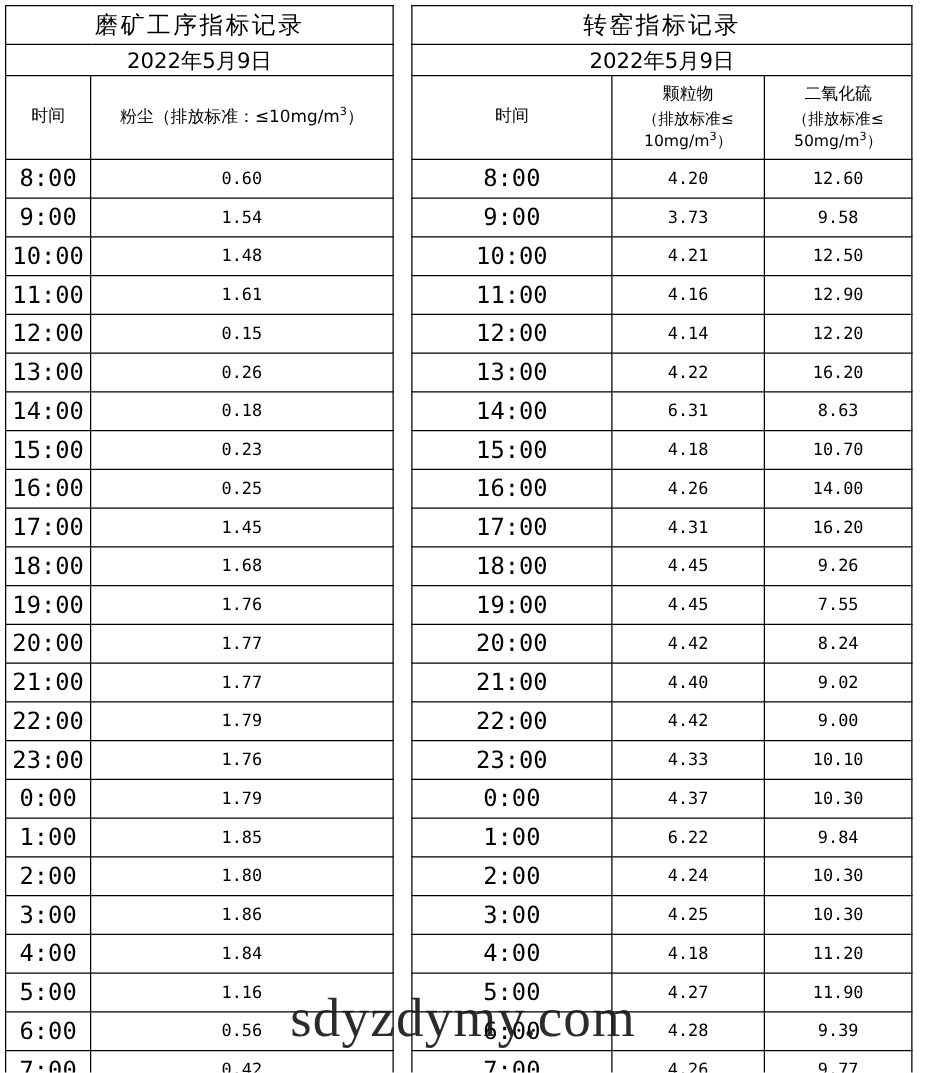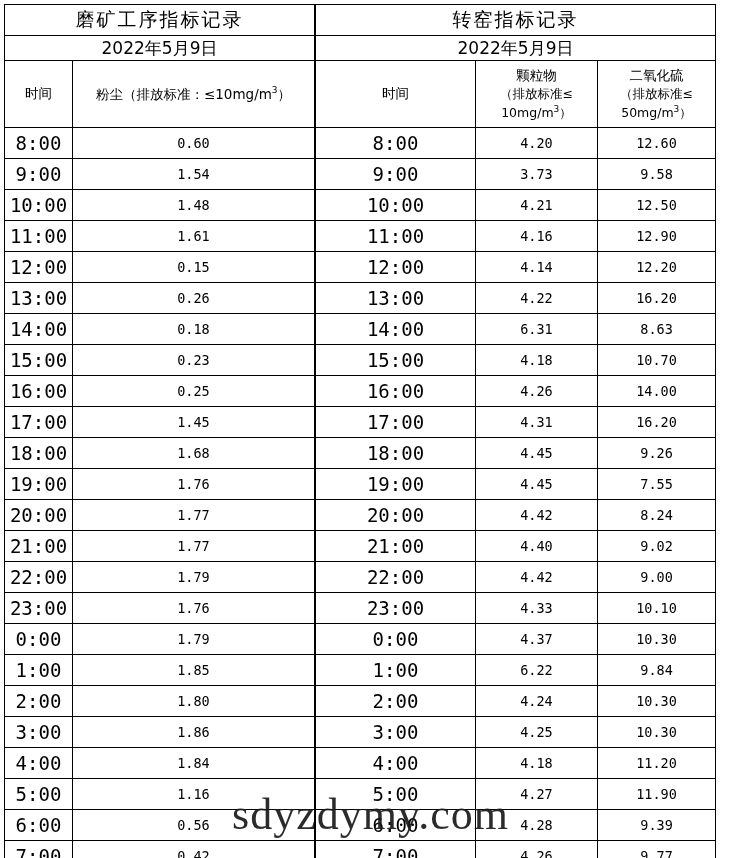--- a/index.html
+++ b/index.html
@@ -13,20 +13,21 @@
     font-family: "Liberation Serif", "DejaVu Serif", serif;
     color: #000000;
     position: relative;
     overflow: hidden;
   }
   .page {
     position: relative;
     width: 741px;
     height: 858px;
     display: flex;
+    gap: 14px;
     padding: 4px 4px 0 4px;
     box-sizing: border-box;
   }
   table.rec {
     border-collapse: collapse;
     table-layout: fixed;
     background: #ffffff;
   }
   table.rec td, table.rec th {
     border: 1px solid #000000;

